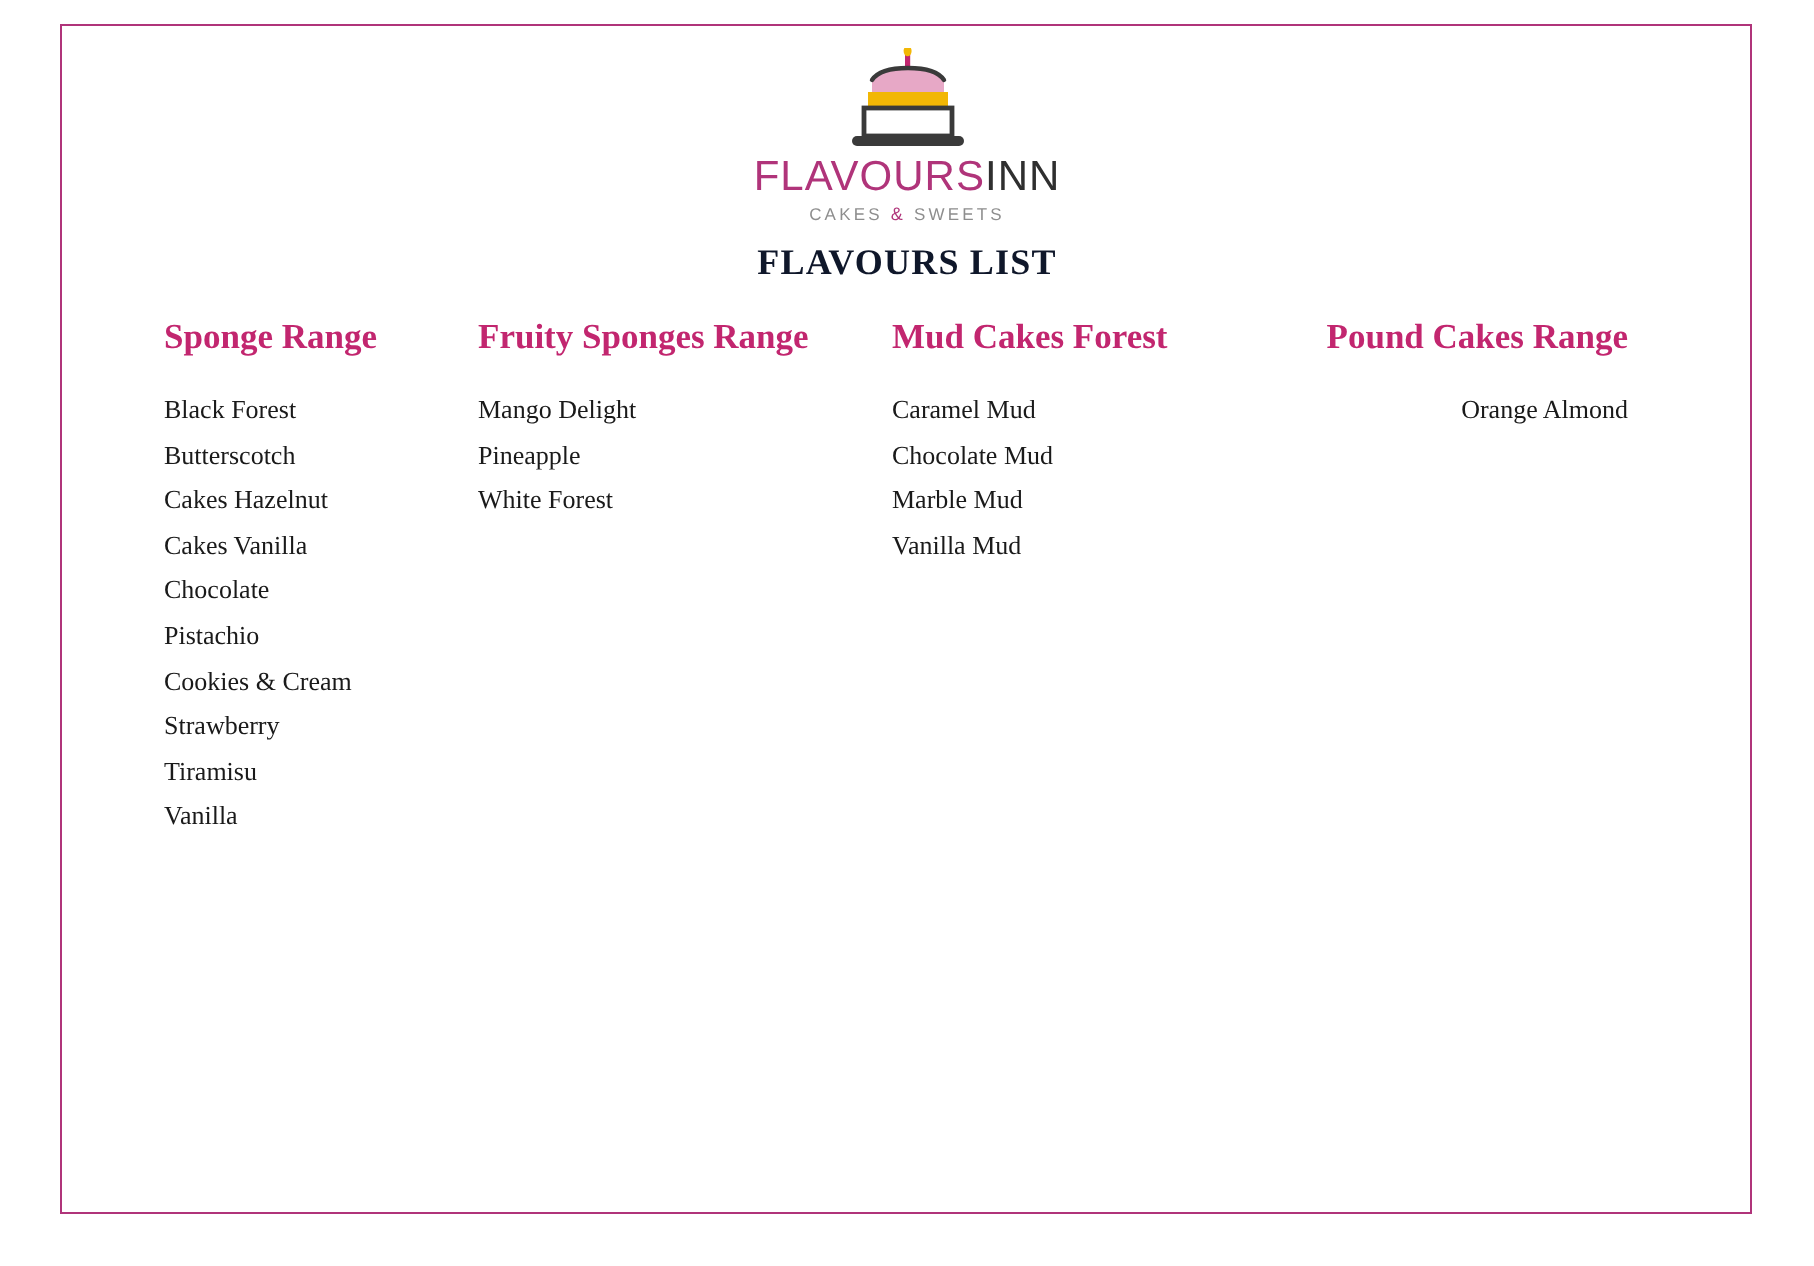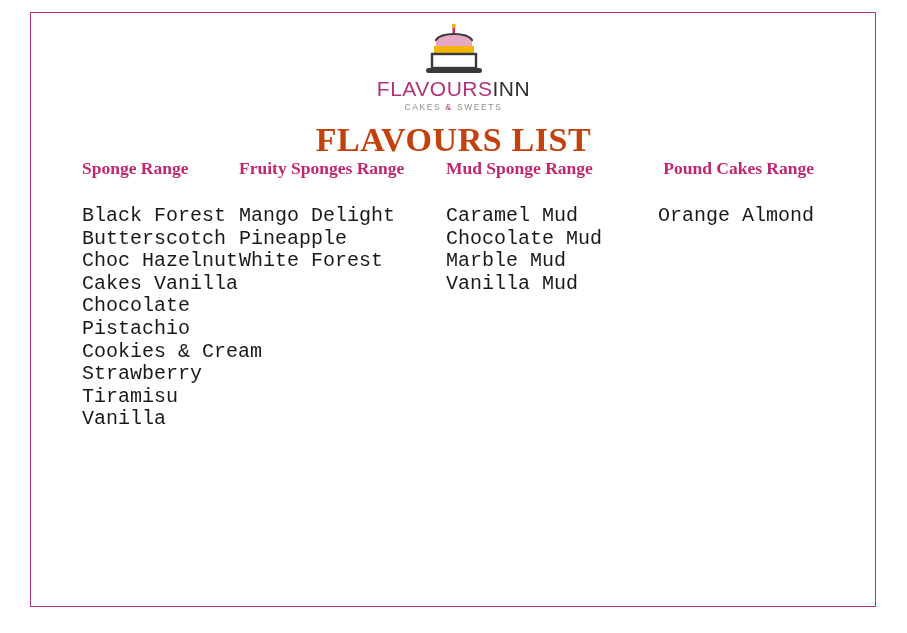--- a/index.html
+++ b/index.html
@@ -66,23 +66,23 @@
     color: #8e8e8e;
     margin-top: 3px;
   }
   .brand-sub .amp {
     color: #b0347a;
     font-size: 9px;
   }
   .doc-title {
     margin-top: 9px;
     font-family: "Liberation Serif", serif;
-    font-size: 34px;
+    font-size: 18px;
     font-weight: bold;
-    color: #c2410c;
+    color: #0f172a;
     letter-spacing: 0.6px;
   }
   .columns {
     position: absolute;
     left: 82px;
     top: 158px;
     width: 780px;
     display: flex;
     flex-direction: row;
     align-items: flex-start;
@@ -92,31 +92,31 @@
   }
   .col-0 { width: 157px; }
   .col-1 { width: 207px; }
   .col-2 { width: 168px; }
   .col-3 { width: 200px; text-align: right; }
   .col-head {
     font-family: "Liberation Serif", serif;
     font-size: 17.5px;
     font-weight: bold;
     color: #c2266f;
-    margin-bottom: 26px;
+    margin-bottom: 15px;
     white-space: nowrap;
   }
   .flavour-list {
     list-style: none;
     margin: 0;
     padding: 0;
   }
   .flavour-list li {
-    font-family: Liberation Mono, monospace;
-    font-size: 20px;
+    font-family: Liberation Serif, serif;
+    font-size: 13px;
     line-height: 22.6px;
     color: #1a1a1a;
     white-space: nowrap;
   }
 </style>
 </head>
 <body>
 
 <div class="page">
 
@@ -153,42 +153,42 @@
     <div class="doc-title">FLAVOURS LIST</div>
   </div>
 
   <div class="columns">
 
     <div class="column col-0">
       <div class="col-head">Sponge Range</div>
       <ul class="flavour-list">
         <li>Black Forest</li>
         <li>Butterscotch</li>
-        <li>Choc Hazelnut</li>
+        <li>Cakes Hazelnut</li>
         <li>Cakes Vanilla</li>
         <li>Chocolate</li>
         <li>Pistachio</li>
         <li>Cookies &amp; Cream</li>
         <li>Strawberry</li>
         <li>Tiramisu</li>
         <li>Vanilla</li>
       </ul>
     </div>
 
     <div class="column col-1">
       <div class="col-head">Fruity Sponges Range</div>
       <ul class="flavour-list">
         <li>Mango Delight</li>
         <li>Pineapple</li>
         <li>White Forest</li>
       </ul>
     </div>
 
     <div class="column col-2">
-      <div class="col-head">Mud Sponge Range</div>
+      <div class="col-head">Mud Cakes Forest</div>
       <ul class="flavour-list">
         <li>Caramel Mud</li>
         <li>Chocolate Mud</li>
         <li>Marble Mud</li>
         <li>Vanilla Mud</li>
       </ul>
     </div>
 
     <div class="column col-3">
       <div class="col-head">Pound Cakes Range</div>

